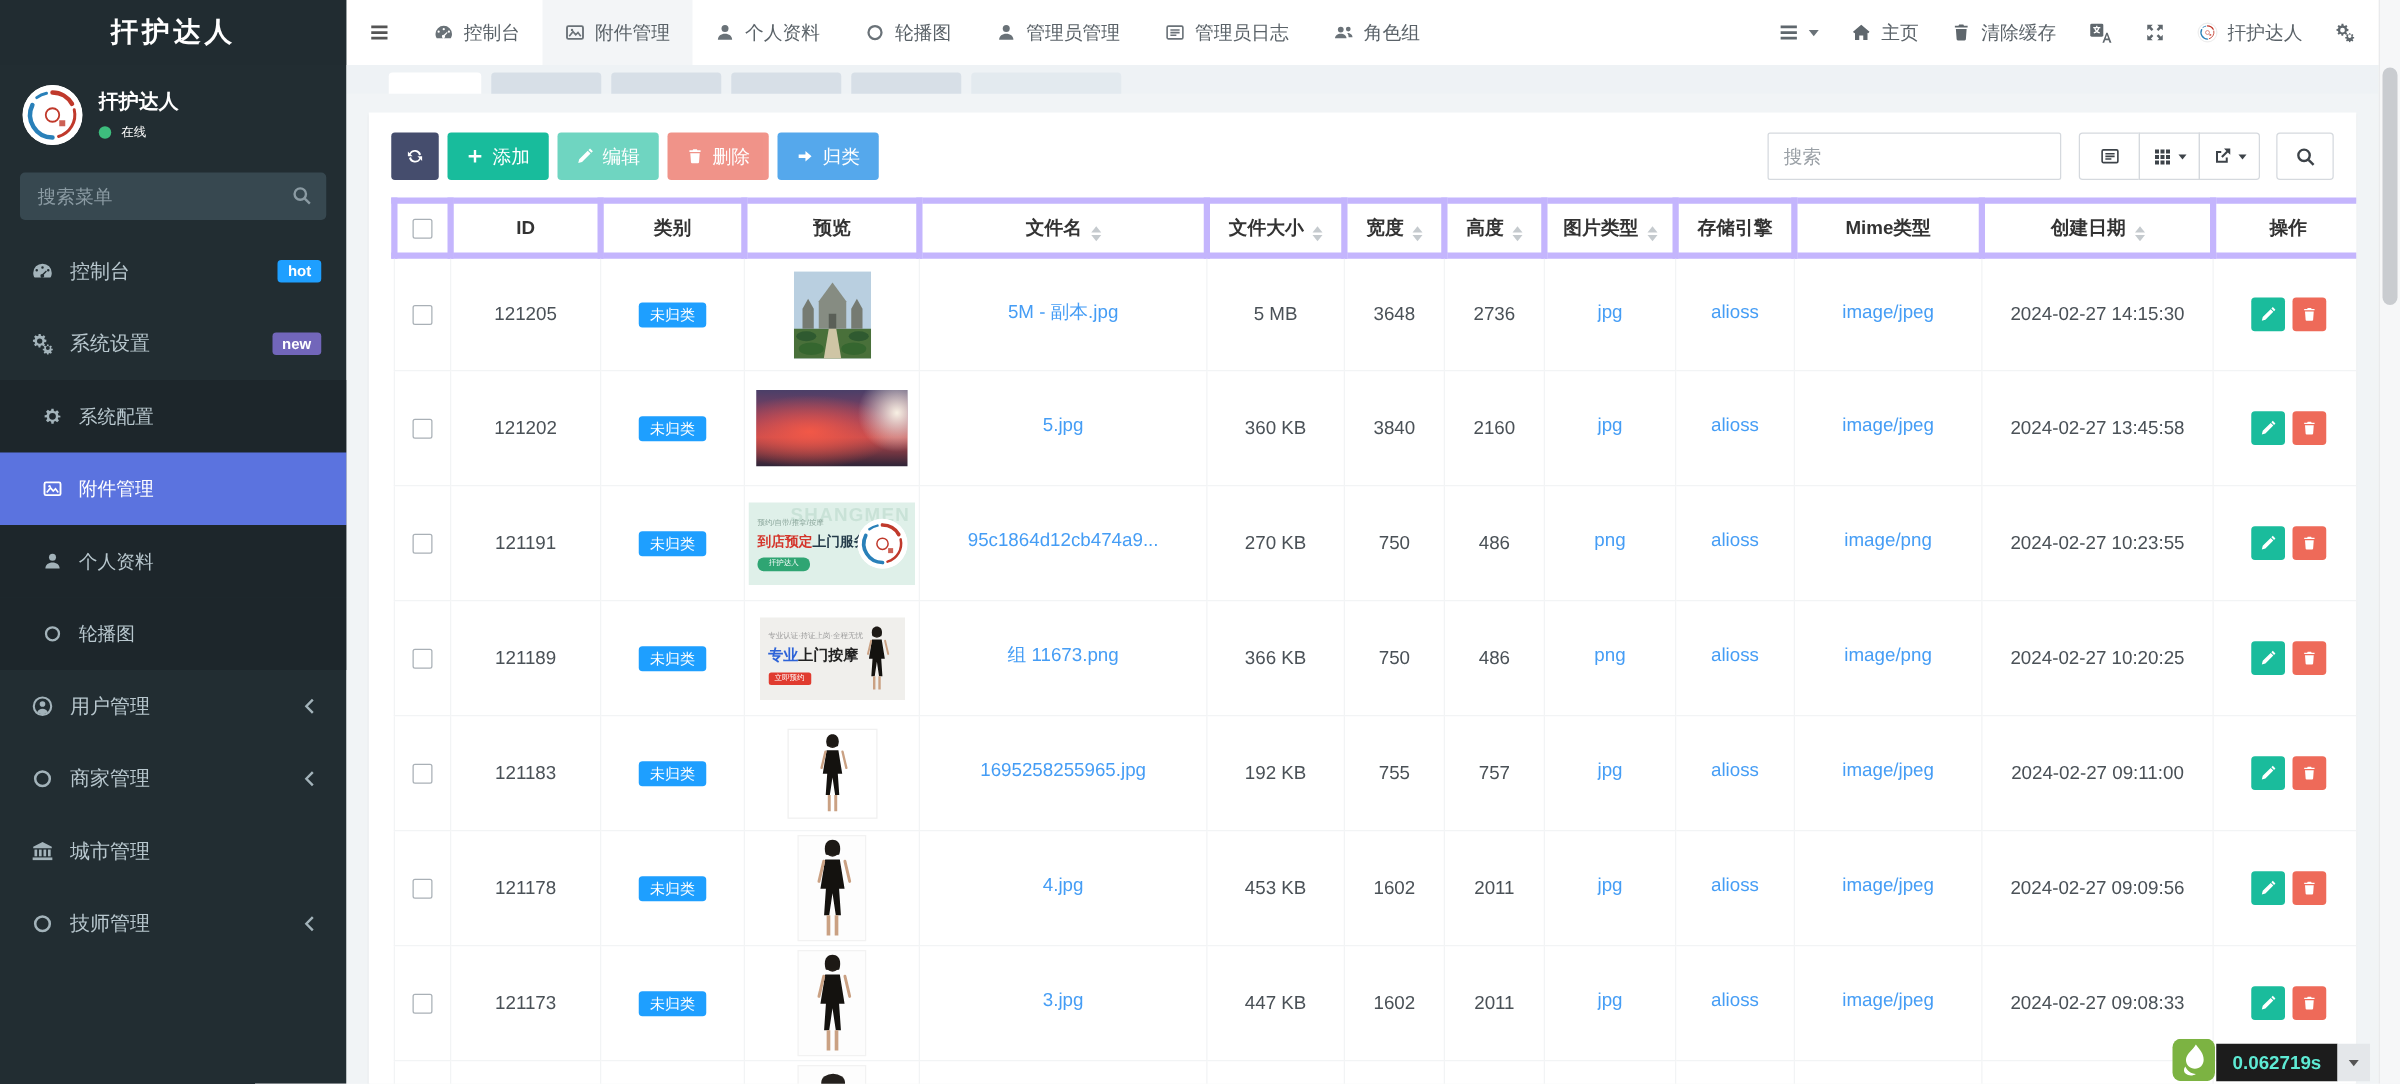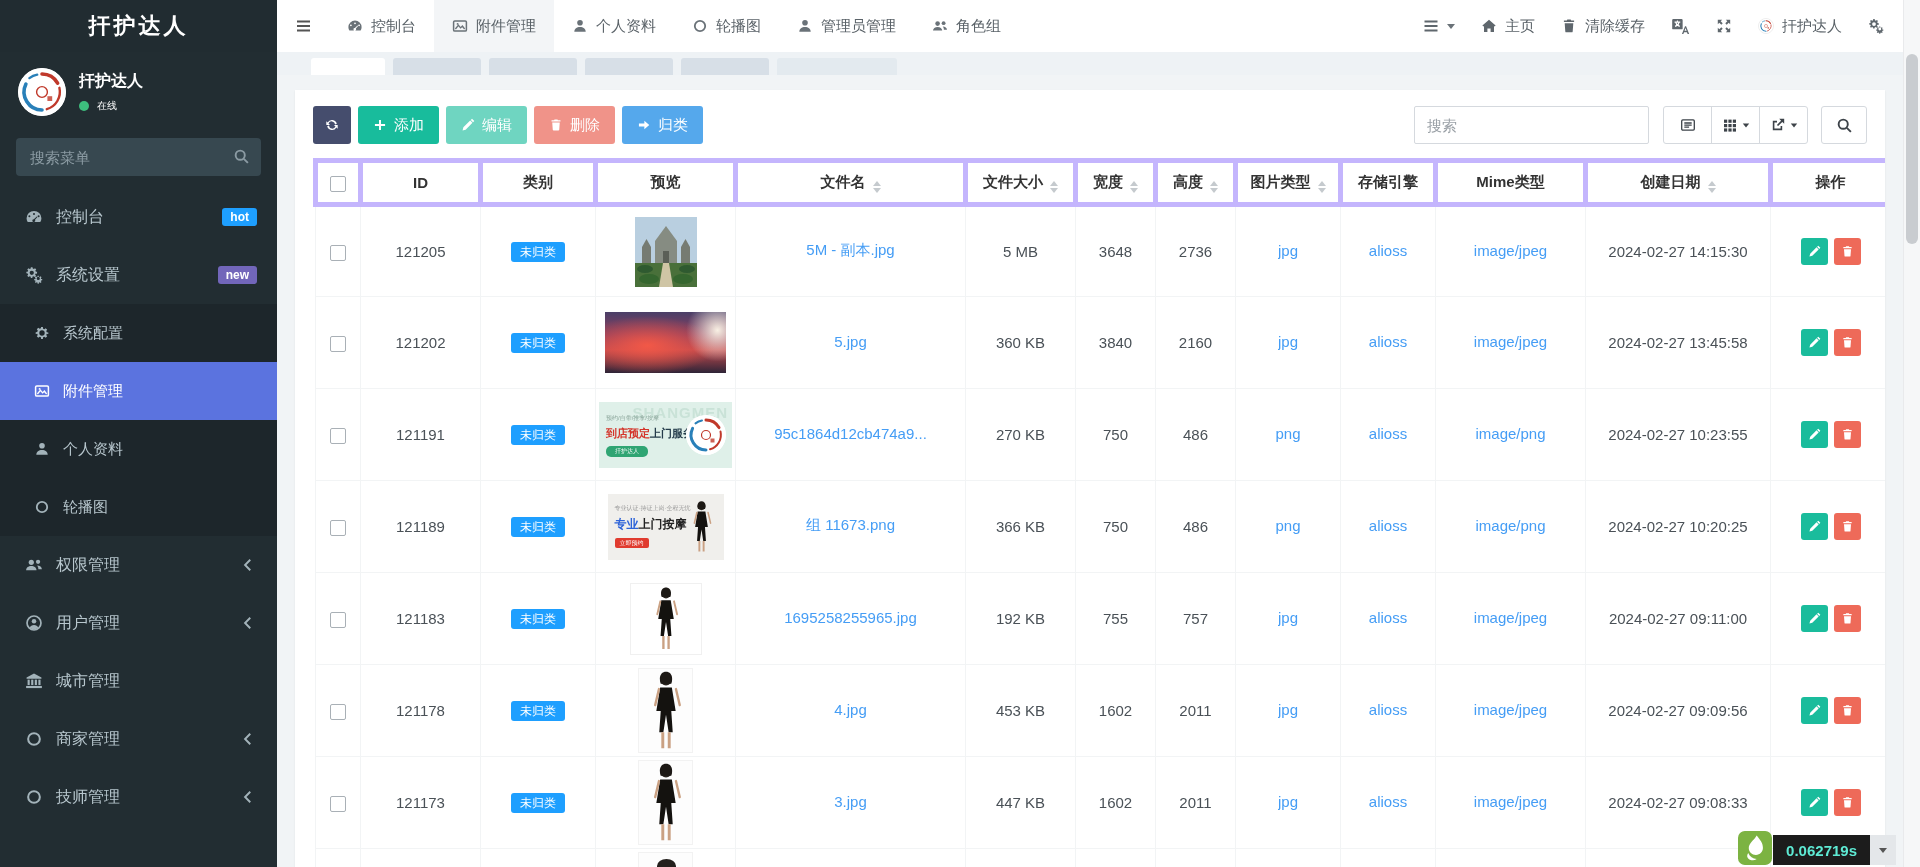--- a/index.html
+++ b/index.html
@@ -207,75 +207,59 @@
       <div class="menu-item sub">
     <span class="ico">
           <svg viewBox="0 0 16 16" fill="none" stroke="currentColor" stroke-width="1.8">
             <circle cx="8" cy="8" r="5.2"></circle>
           </svg>
         </span>
     <span>轮播图</span>
   </div>
       <div class="menu-item">
     <span class="ico">
-          <svg viewBox="0 0 16 16" fill="currentColor">
-            <circle cx="5.6" cy="5.6" r="2.3"></circle>
-            <path d="M1 12.6c0-2.3 2-3.7 4.6-3.7s4.6 1.4 4.6 3.7z"></path>
-            <circle cx="11.6" cy="5.2" r="1.9"></circle>
-            <path d="M10.8 8.4c2.4.1 4.2 1.4 4.2 3.4h-3.1a5 5 0 0 0-1.1-3.4z"></path>
-          </svg>
-        </span>
-    <span>权限管理</span>
-  <span class="chev ico">
-          <svg viewBox="0 0 16 16" fill="none" stroke="currentColor" stroke-width="1.7">
-            <path d="M10 3.3 5.4 8 10 12.7"></path>
-          </svg>
-        </span>
-      </div>
-      <div class="menu-item">
-    <span class="ico">
           <svg viewBox="0 0 16 16">
             <circle cx="8" cy="8" r="6.2" fill="none" stroke="currentColor" stroke-width="1.5"></circle>
             <circle cx="8" cy="6.4" r="2" fill="currentColor"></circle>
             <path d="M4.2 12.2c.6-1.6 2-2.5 3.8-2.5s3.2.9 3.8 2.5a6.2 6.2 0 0 1-7.6 0z" fill="currentColor"></path>
           </svg>
         </span>
     <span>用户管理</span>
+  <span class="chev ico">
+          <svg viewBox="0 0 16 16" fill="none" stroke="currentColor" stroke-width="1.7">
+            <path d="M10 3.3 5.4 8 10 12.7"></path>
+          </svg>
+        </span>
+      </div>
+      <div class="menu-item">
+    <span class="ico">
+          <svg viewBox="0 0 16 16" fill="none" stroke="currentColor" stroke-width="1.8">
+            <circle cx="8" cy="8" r="5.2"></circle>
+          </svg>
+        </span>
+    <span>商家管理</span>
   <span class="chev ico">
           <svg viewBox="0 0 16 16" fill="none" stroke="currentColor" stroke-width="1.7">
             <path d="M10 3.3 5.4 8 10 12.7"></path>
           </svg>
         </span>
       </div>
       <div class="menu-item">
     <span class="ico">
           <svg viewBox="0 0 16 16" fill="currentColor">
             <path d="M8 1.4 14.6 4.8v1.1H1.4V4.8z"></path>
             <rect x="2.3" y="6.8" width="1.9" height="4.8"></rect>
             <rect x="5.5" y="6.8" width="1.9" height="4.8"></rect>
             <rect x="8.7" y="6.8" width="1.9" height="4.8"></rect>
             <rect x="11.9" y="6.8" width="1.9" height="4.8"></rect>
             <rect x="1" y="12.4" width="14" height="1.9"></rect>
           </svg>
         </span>
     <span>城市管理</span>
   </div>
-      <div class="menu-item">
-    <span class="ico">
-          <svg viewBox="0 0 16 16" fill="none" stroke="currentColor" stroke-width="1.8">
-            <circle cx="8" cy="8" r="5.2"></circle>
-          </svg>
-        </span>
-    <span>商家管理</span>
-  <span class="chev ico">
-          <svg viewBox="0 0 16 16" fill="none" stroke="currentColor" stroke-width="1.7">
-            <path d="M10 3.3 5.4 8 10 12.7"></path>
-          </svg>
-        </span>
-      </div>
       <div class="menu-item">
     <span class="ico">
           <svg viewBox="0 0 16 16" fill="none" stroke="currentColor" stroke-width="1.8">
             <circle cx="8" cy="8" r="5.2"></circle>
           </svg>
         </span>
     <span>技师管理</span>
   <span class="chev ico">
           <svg viewBox="0 0 16 16" fill="none" stroke="currentColor" stroke-width="1.7">
             <path d="M10 3.3 5.4 8 10 12.7"></path>
@@ -330,20 +314,29 @@
     <span>轮播图</span>
   </div>
       <div class="tb-item">
     <span class="ico">
           <svg viewBox="0 0 16 16" fill="currentColor">
             <circle cx="8" cy="4.8" r="2.8"></circle>
             <path d="M2.3 13.8c0-3 2.5-4.8 5.7-4.8s5.7 1.8 5.7 4.8z"></path>
           </svg>
         </span>
     <span>管理员管理</span>
+  </div>
+      <div class="tb-item">
+    <span class="ico">
+          <svg viewBox="0 0 16 16" fill="none" stroke="currentColor" stroke-width="1.3">
+            <rect x="1.7" y="2.9" width="12.6" height="10.2" rx="1.1"></rect>
+            <path d="M4.3 6h7.4M4.3 8.1h7.4M4.3 10.2h4.8"></path>
+          </svg>
+        </span>
+    <span>管理员日志</span>
   </div>
       <div class="tb-item">
     <span class="ico">
           <svg viewBox="0 0 16 16" fill="currentColor">
             <circle cx="5.6" cy="5.6" r="2.3"></circle>
             <path d="M1 12.6c0-2.3 2-3.7 4.6-3.7s4.6 1.4 4.6 3.7z"></path>
             <circle cx="11.6" cy="5.2" r="1.9"></circle>
             <path d="M10.8 8.4c2.4.1 4.2 1.4 4.2 3.4h-3.1a5 5 0 0 0-1.1-3.4z"></path>
           </svg>
         </span>

